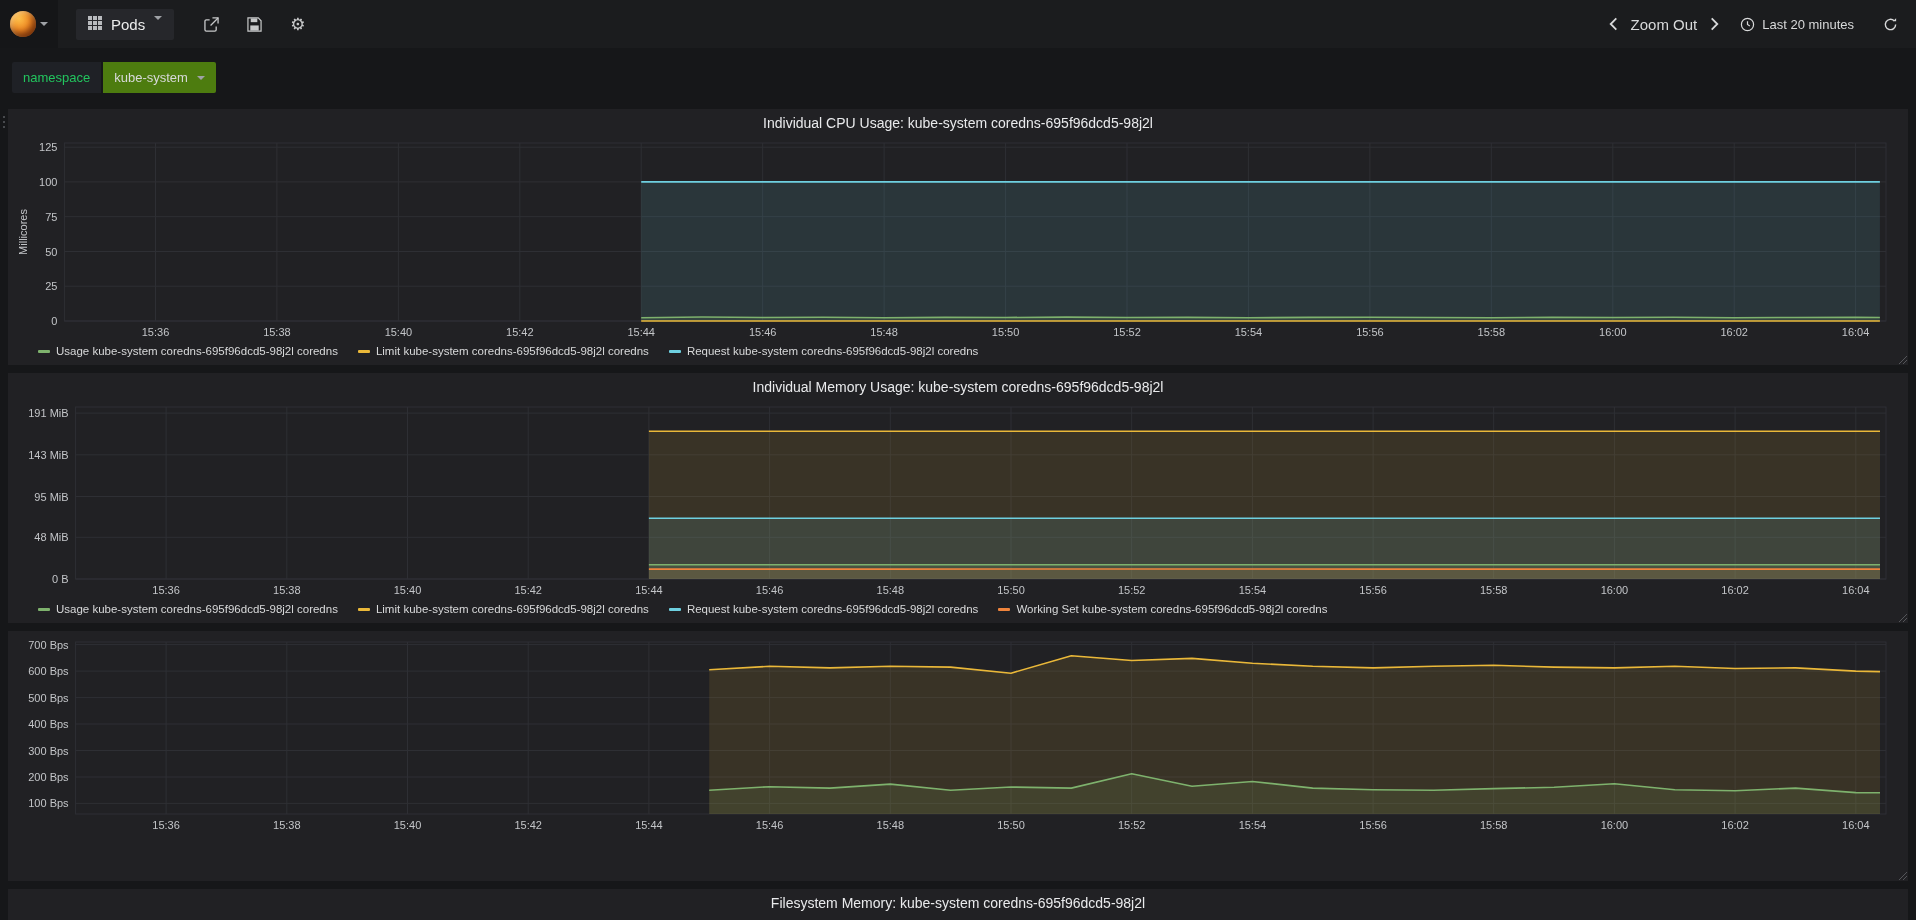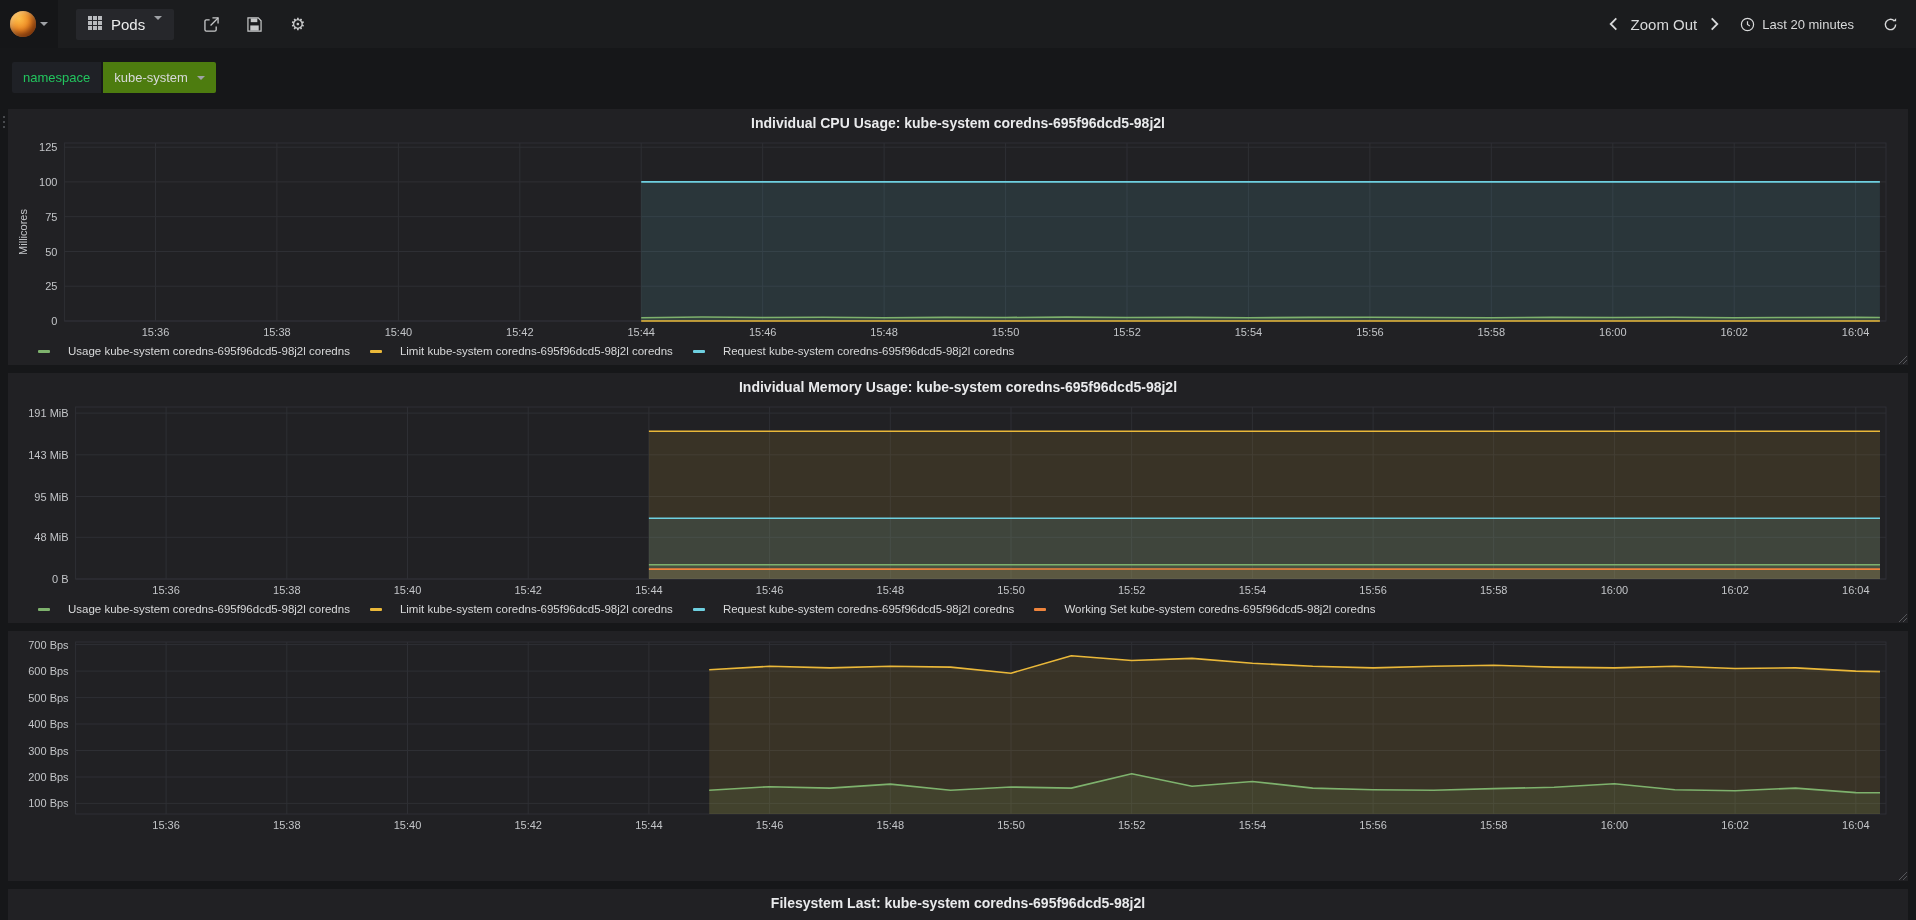--- a/index.html
+++ b/index.html
@@ -26,24 +26,24 @@
   .refresh-btn { margin-left: 16px; }
   
   .vars { display: flex; gap: 22px; padding: 14px 12px 10px; }
   .var-group { display: flex; }
   .var-label { background: #1f2126; color: #22c55e; font-size: 13px; padding: 8px 11px; border-radius: 2px 0 0 2px; }
   .var-value { background: #4d7c0f; color: #d8d9da; font-size: 13px; padding: 8px 11px; display: flex; align-items: center; gap: 9px; border-radius: 0 2px 2px 0; margin-left: 2px; cursor: pointer; }
   
   .panels { padding: 6px 8px 0; display: flex; flex-direction: column; gap: 8px; }
   .panel { position: relative; background: #212124; display: flex; flex-direction: column; padding: 3px 8px 4px; }
   .panel-1 { height: 256px; } .panel-2 { height: 250px; } .panel-3 { height: 250px; } .panel-4 { height: 140px; }
-  .panel-title { text-align: center; font-size: 14px; font-weight: 700; color: #e9eaec; height: 23px; line-height: 23px; cursor: pointer; }
+  .panel-title { text-align: center; font-size: 14px; font-weight: 400; color: #e9eaec; height: 23px; line-height: 23px; cursor: pointer; }
   .plot { flex: 1; position: relative; overflow: hidden; }
   .legend { height: 20px; display: flex; align-items: center; padding-left: 22px; overflow: hidden; }
-  .legend-item { display: inline-flex; align-items: center; margin-right: 20px; font-size: 11.5px; color: #d8d9da; cursor: pointer; white-space: nowrap; gap: 12px; }
+  .legend-item { display: inline-flex; align-items: center; margin-right: 20px; font-size: 11.5px; color: #d8d9da; cursor: pointer; white-space: nowrap; }
   .legend-item i { display: inline-block; width: 12px; height: 3px; border-radius: 1px; margin-right: 6px; }
   .tick { font-size: 11px; fill: #c3c5c8; font-family: "Liberation Sans", sans-serif; }
   .resize { position: absolute; right: 1px; bottom: 1px; width: 10px; height: 10px; cursor: se-resize;
     background: repeating-linear-gradient(135deg, transparent 0 2px, #55565a 2px 3px);
     clip-path: polygon(100% 0, 100% 100%, 0 100%); }
   .row-handle { position: absolute; left: 1px; top: 114px; display: flex; flex-direction: column; gap: 3px; cursor: grab; padding: 2px; }
   .row-handle i { width: 2px; height: 2px; background: #5a5c60; border-radius: 50%; display: block; }
 </style>
 </head>
 <body>
@@ -340,18 +340,18 @@
           <text class="tick" x="1357.1" y="195" text-anchor="middle">15:56</text>
           <text class="tick" x="1477.7" y="195" text-anchor="middle">15:58</text>
           <text class="tick" x="1598.4" y="195" text-anchor="middle">16:00</text>
           <text class="tick" x="1719.1" y="195" text-anchor="middle">16:02</text>
           <text class="tick" x="1839.8" y="195" text-anchor="middle">16:04</text>
         </svg></div>
     <span class="resize"></span>
   </div>
 
   <div class="panel panel-4">
-    <div class="panel-title">Filesystem Last: kube-system coredns-695f96dcd5-98j2l</div>
+    <div class="panel-title">Filesystem Memory: kube-system coredns-695f96dcd5-98j2l</div>
     <div class="plot"></div>
 
   </div>
 
 </div>
 
 </body></html>

